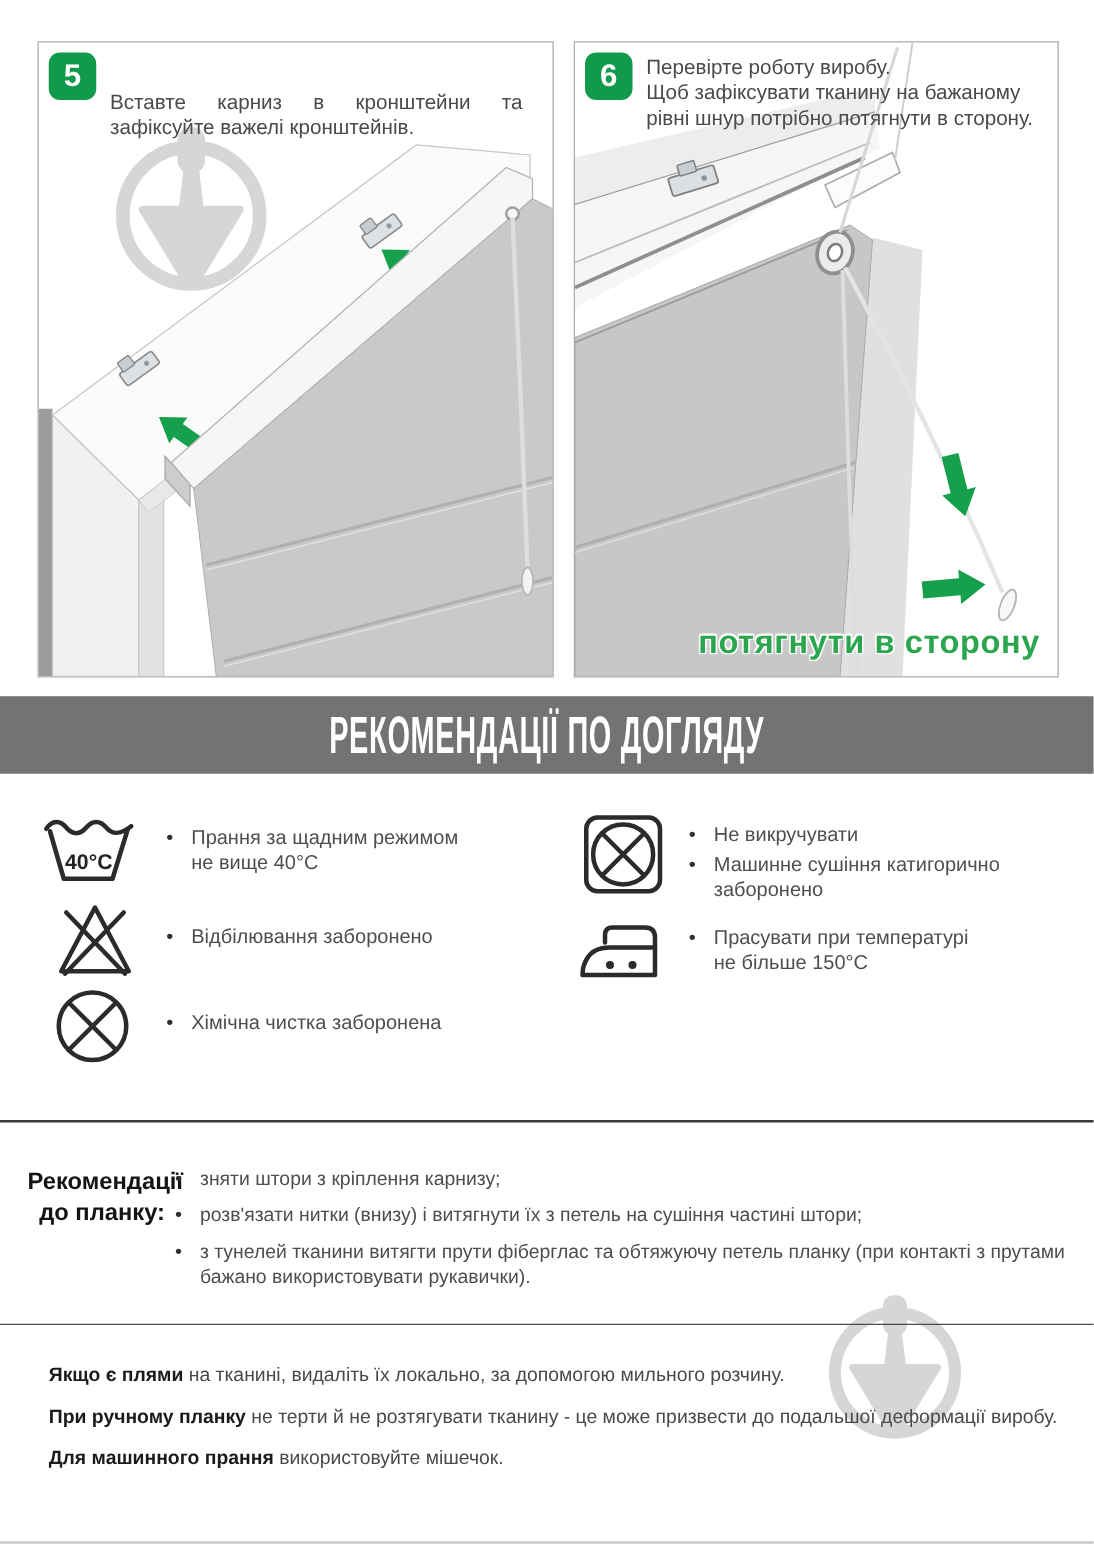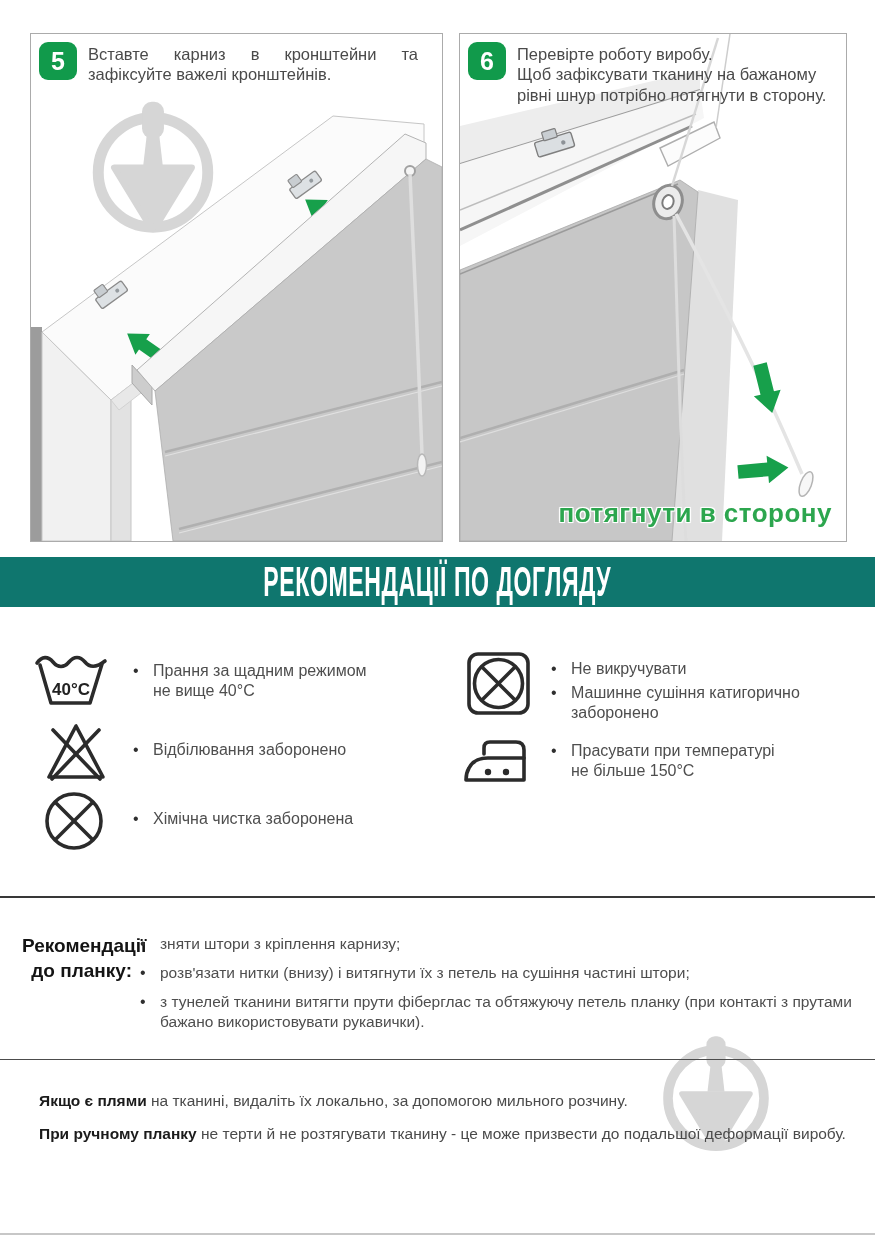--- a/index.html
+++ b/index.html
@@ -11,29 +11,29 @@
   .panel{position:absolute;top:33px;height:507px;border:1px solid #ababab;background:#fff;}
   #panel5{left:30px;width:411px;}
   #panel6{left:459px;width:386px;}
   .panel-art{position:absolute;left:0;top:0;width:100%;height:100%;z-index:1;}
   .step-header{position:absolute;top:8px;left:8px;display:flex;gap:11px;z-index:3;}
   .step-badge{
     flex:0 0 38px;width:38px;height:38px;border-radius:9px;background:#119a4b;
     color:#fff;font-size:25px;font-weight:bold;display:flex;align-items:center;justify-content:center;
   }
   .step-text{font-size:16.5px;color:#4a4a4a;line-height:1.24;padding-top:2px;}
-  #panel5 .step-text{width:330px;text-align:justify;}
+  #panel5 .step-text{width:330px;text-align:justify;margin-top:28px;}
   #panel6 .step-text{width:336px;}
   .callout{
     position:absolute;right:14px;bottom:12px;z-index:3;
     font-size:26px;font-weight:bold;color:#2ca64e;letter-spacing:.5px;white-space:nowrap;
     text-shadow:-1px -1px 0 #fff,1px -1px 0 #fff,-1px 1px 0 #fff,1px 1px 0 #fff,0 0 3px #fff;
   }
   
-  .banner{position:absolute;left:0;top:557px;width:875px;height:50px;background:#0f766e;
+  .banner{position:absolute;left:0;top:557px;width:875px;height:62px;background:#737373;
     display:flex;align-items:center;justify-content:center;}
   .banner-text{color:#fff;font-size:42px;font-weight:bold;white-space:nowrap;
     transform:scaleX(.55);letter-spacing:1px;}
   
   .care-icon{position:absolute;z-index:2;}
   .care-icon path,.care-icon line,.care-icon circle,.care-icon rect,.care-icon polygon
     {stroke:#2b2b2b;stroke-width:3.6;fill:none;stroke-linecap:round;stroke-linejoin:round;}
   .care-icon .filled{fill:#2b2b2b;stroke:none;}
   .care-icon text{fill:#222;stroke:none;font-weight:bold;font-size:17px;font-family:"Liberation Sans",sans-serif;}
   .care-text{position:absolute;z-index:2;font-size:16px;color:#4e4e4e;line-height:1.25;}
@@ -261,13 +261,14 @@
     </div>
   <div class="bullet-row">
     <span class="dot">•</span>
     <span>з тунелей тканини витягти прути фіберглас та обтяжуючу петель планку (при контакті з прутами бажано використовувати рукавички).</span>
     </div>
 </div>
 
 <div class="notes">
   <p><b>Якщо є плями</b><span> на тканині, видаліть їх локально, за допомогою мильного розчину.</span></p>
   <p><b>При ручному планку</b><span> не терти й не розтягувати тканину - це може призвести до подальшої деформації виробу.</span></p>
+  <p><b>Для машинного прання</b><span> використовуйте мішечок.</span></p>
 </div>
 
 </body></html>

